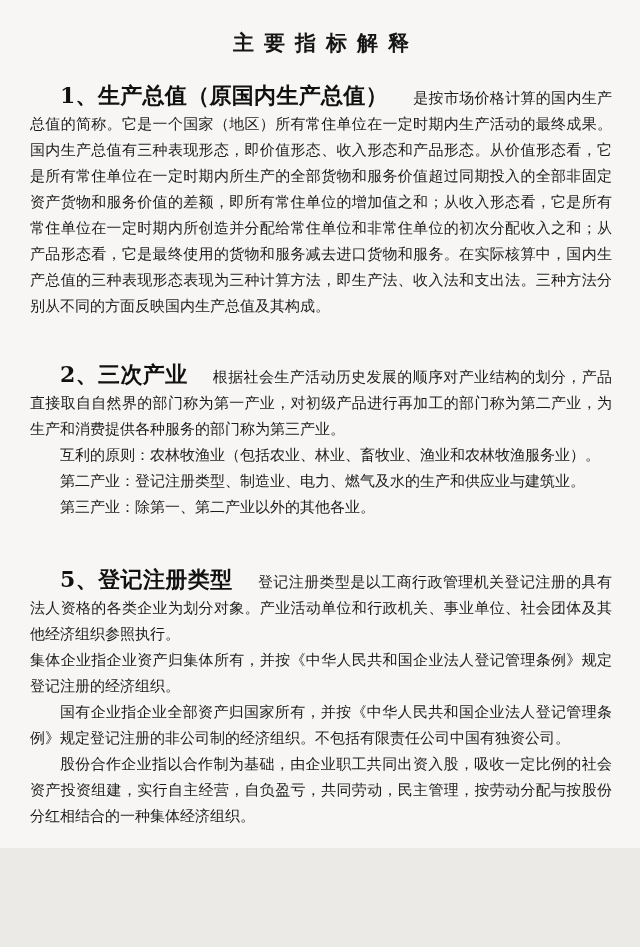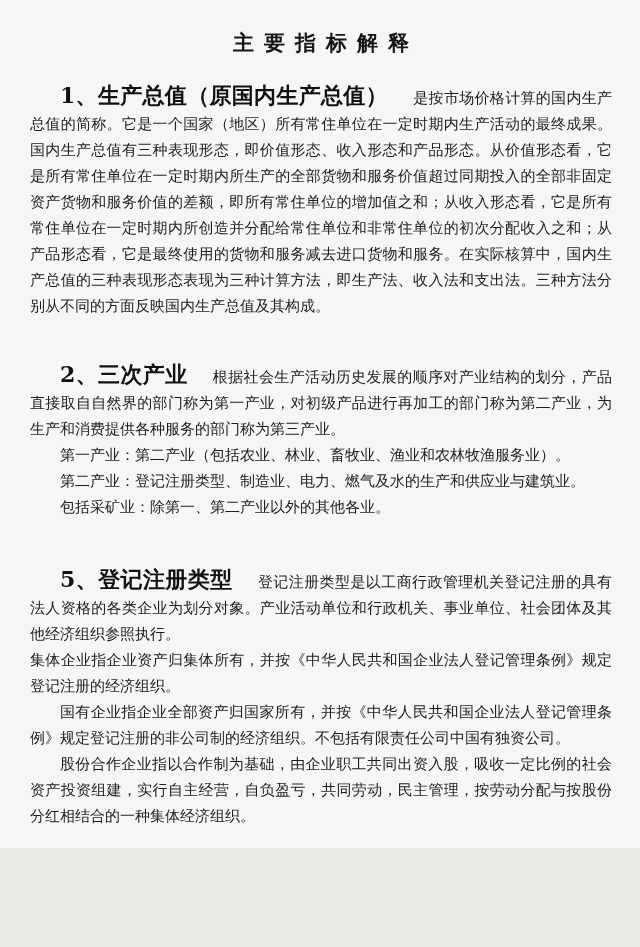--- a/index.html
+++ b/index.html
@@ -63,23 +63,23 @@
 <div class="page">
 
   <h1 class="title">主要指标解释</h1>
 
   <section class="sec sec-1">
     <p class="para lead indent"><b class="sec-head">1、生产总值（原国内生产总值）</b><span>是按市场价格计算的国内生产总值的简称。它是一个国家（地区）所有常住单位在一定时期内生产活动的最终成果。国内生产总值有三种表现形态，即价值形态、收入形态和产品形态。从价值形态看，它是所有常住单位在一定时期内所生产的全部货物和服务价值超过同期投入的全部非固定资产货物和服务价值的差额，即所有常住单位的增加值之和；从收入形态看，它是所有常住单位在一定时期内所创造并分配给常住单位和非常住单位的初次分配收入之和；从产品形态看，它是最终使用的货物和服务减去进口货物和服务。在实际核算中，国内生产总值的三种表现形态表现为三种计算方法，即生产法、收入法和支出法。三种方法分别从不同的方面反映国内生产总值及其构成。</span></p>
   </section>
 
   <section class="sec sec-2">
     <p class="para lead indent"><b class="sec-head">2、三次产业</b><span>根据社会生产活动历史发展的顺序对产业结构的划分，产品直接取自自然界的部门称为第一产业，对初级产品进行再加工的部门称为第二产业，为生产和消费提供各种服务的部门称为第三产业。</span></p>
-    <p class="para indent">第一产业：第二产业（包括农业、林业、畜牧业、渔业和农林牧渔服务业）。</p>
+    <p class="para indent">互利的原则：农林牧渔业（包括农业、林业、畜牧业、渔业和农林牧渔服务业）。</p>
     <p class="para indent">第二产业：登记注册类型、制造业、电力、燃气及水的生产和供应业与建筑业。</p>
-    <p class="para indent">包括采矿业：除第一、第二产业以外的其他各业。</p>
+    <p class="para indent">第三产业：除第一、第二产业以外的其他各业。</p>
   </section>
 
   <section class="sec sec-3">
     <p class="para lead indent"><b class="sec-head">5、登记注册类型</b><span>登记注册类型是以工商行政管理机关登记注册的具有法人资格的各类企业为划分对象。产业活动单位和行政机关、事业单位、社会团体及其他经济组织参照执行。</span></p>
     <p class="para no-indent">集体企业指企业资产归集体所有，并按《中华人民共和国企业法人登记管理条例》规定登记注册的经济组织。</p>
     <p class="para indent">国有企业指企业全部资产归国家所有，并按《中华人民共和国企业法人登记管理条例》规定登记注册的非公司制的经济组织。不包括有限责任公司中国有独资公司。</p>
     <p class="para indent">股份合作企业指以合作制为基础，由企业职工共同出资入股，吸收一定比例的社会资产投资组建，实行自主经营，自负盈亏，共同劳动，民主管理，按劳动分配与按股份分红相结合的一种集体经济组织。</p>
   </section>
 
   <div class="page-number">-311-</div>

